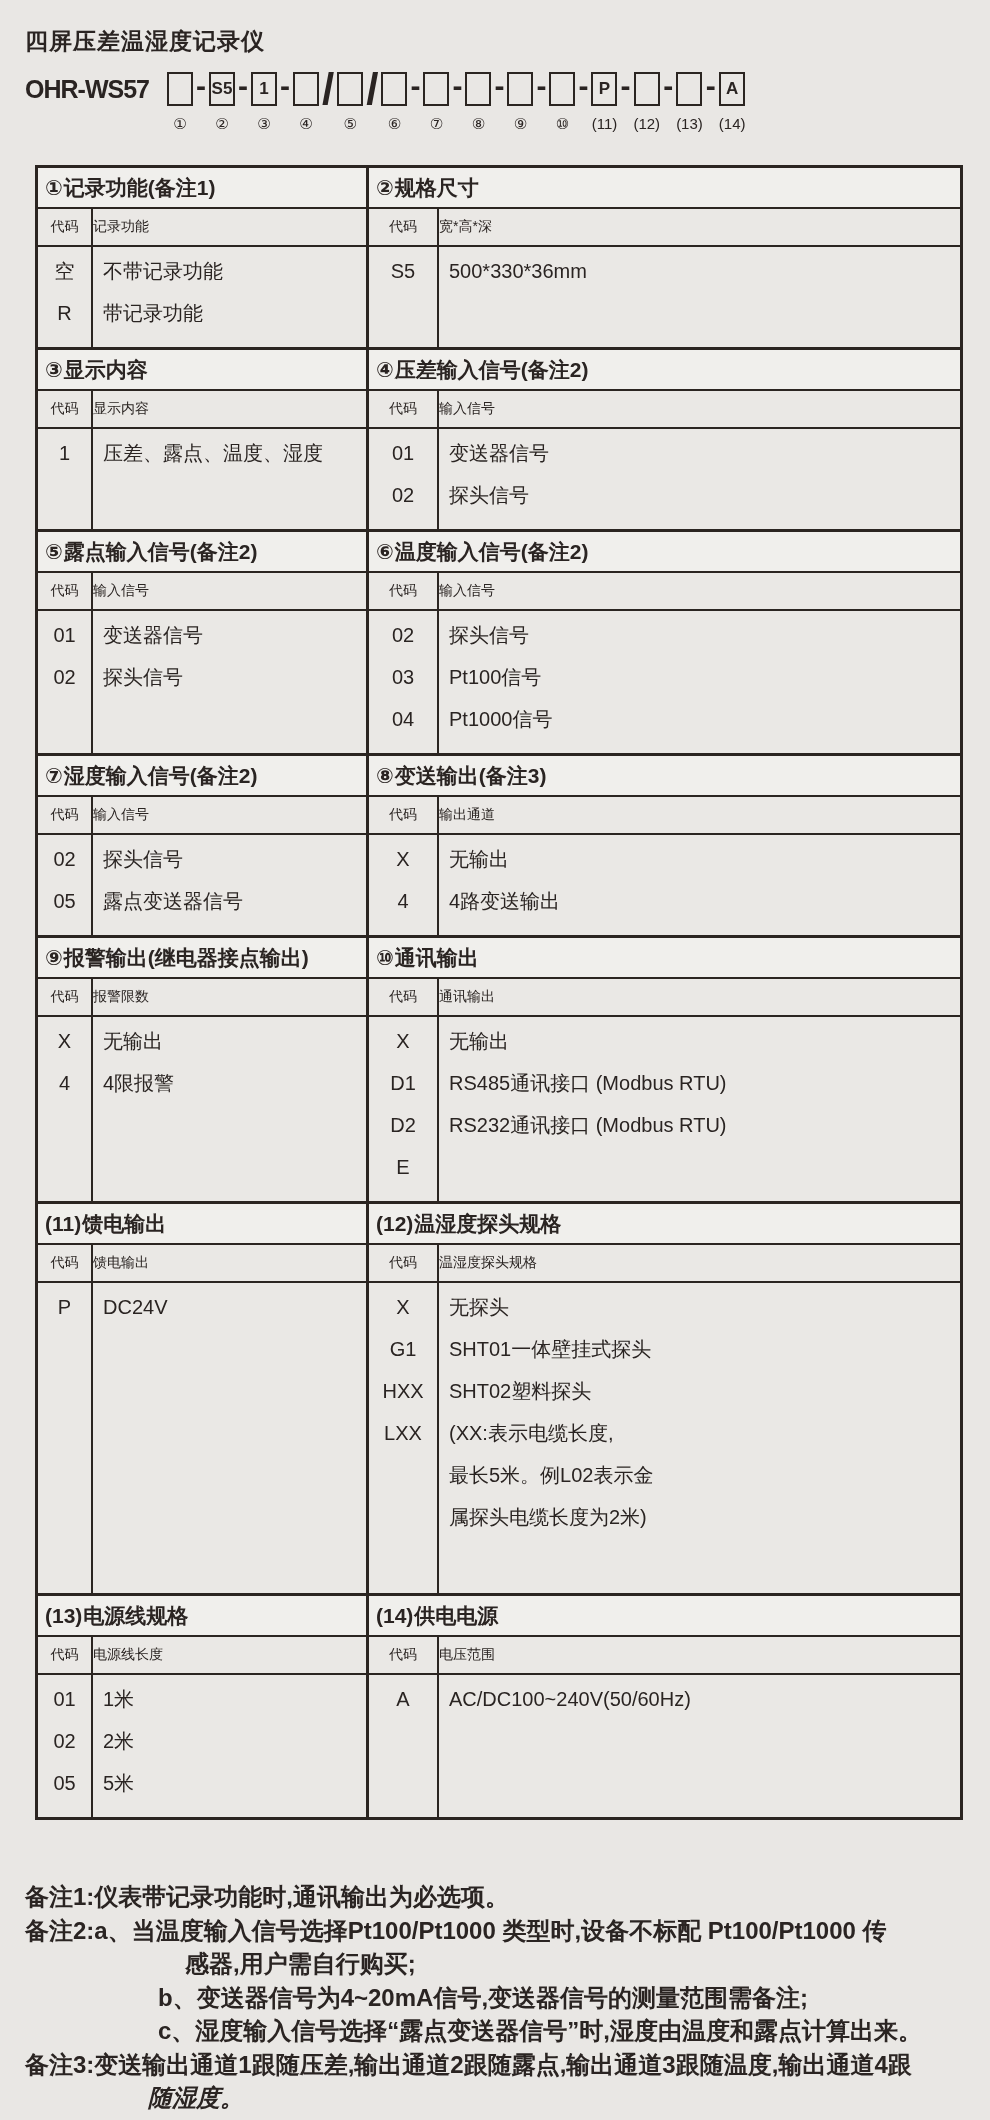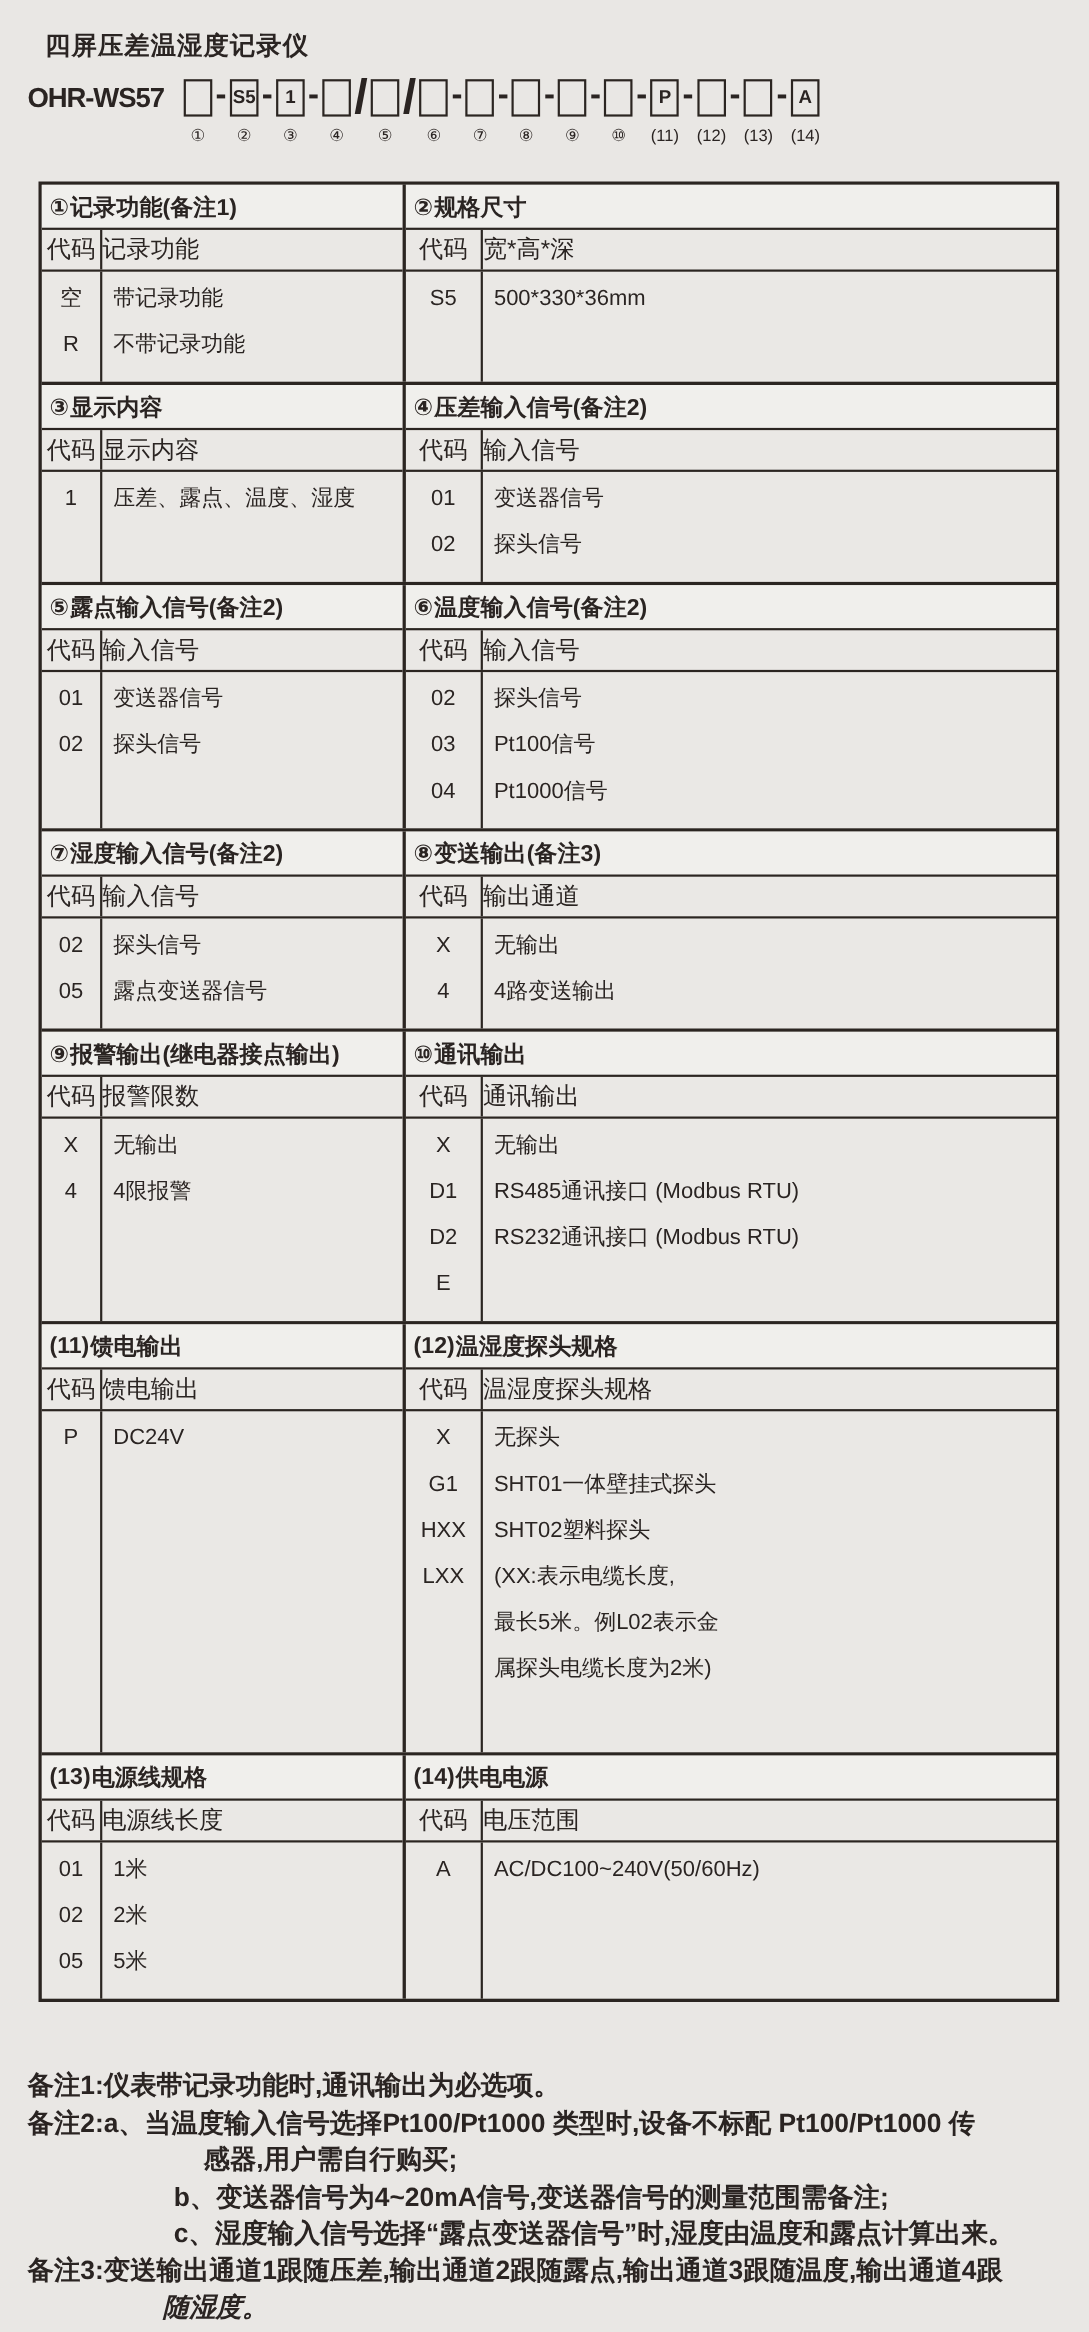--- a/index.html
+++ b/index.html
@@ -15,21 +15,21 @@
     position:relative;
     width:990px;height:2120px;
     background:var(--page-bg);
     color:var(--text);
     font-family:"Liberation Sans","DejaVu Sans",sans-serif;
     overflow:hidden;
   }
   
   .page-title{
     position:absolute;left:25px;top:26px;
-    font-size:23px;font-weight:700;letter-spacing:1px;margin-left:16px;
+    font-size:23px;font-weight:700;letter-spacing:1px;
   }
   .code-line{
     position:absolute;left:25px;top:72px;
     display:flex;align-items:flex-start;
   }
   .code-prefix{
     font-size:25px;font-weight:700;letter-spacing:-1px;
     line-height:34px;margin-right:16px;white-space:nowrap;
   }
   .slot{display:flex;flex-direction:column;align-items:center;margin:0 2px;}
@@ -66,21 +66,21 @@
     padding:6px 6px 5px 7px;
     font-size:21px;font-weight:700;
     border-bottom:2px solid var(--border);
     background:var(--title-bg);
     white-space:nowrap;
   }
   .sec-title .sec-num{margin-right:1px;font-weight:700;}
   .sec-head{
     display:flex;align-items:stretch;
     border-bottom:2px solid var(--border);
-    font-size:22px;min-height:38px;
+    font-size:14px;min-height:38px;
   }
   .code-cell{
     border-right:2px solid var(--border);
     text-align:center;flex-shrink:0;
   }
   .section.left  .code-cell{width:55px;}
   .section.right .code-cell{width:70px;}
   .sec-head .code-cell{display:flex;align-items:center;justify-content:center;}
   .sec-head .desc-cell{display:flex;align-items:center;padding-left:0;}
   .sec-body{flex:1;display:flex;align-items:stretch;font-size:20px;}
@@ -183,22 +183,22 @@
         <div class="sec-head">
           <div class="code-cell">代码</div>
           <div class="desc-cell">记录功能</div>
         </div>
         <div class="sec-body">
           <div class="code-cell">
             <div class="line">空</div>
             <div class="line">R</div>
           </div>
           <div class="desc-cell">
+            <div class="line">不带记录功能</div>
             <div class="line">带记录功能</div>
-            <div class="line">不带记录功能</div>
           </div>
         </div>
       </div>
       <div class="section right">
         <div class="sec-title">
           <span class="sec-num">②</span>
           <span class="sec-name">规格尺寸</span>
         </div>
         <div class="sec-head">
           <div class="code-cell">代码</div>

